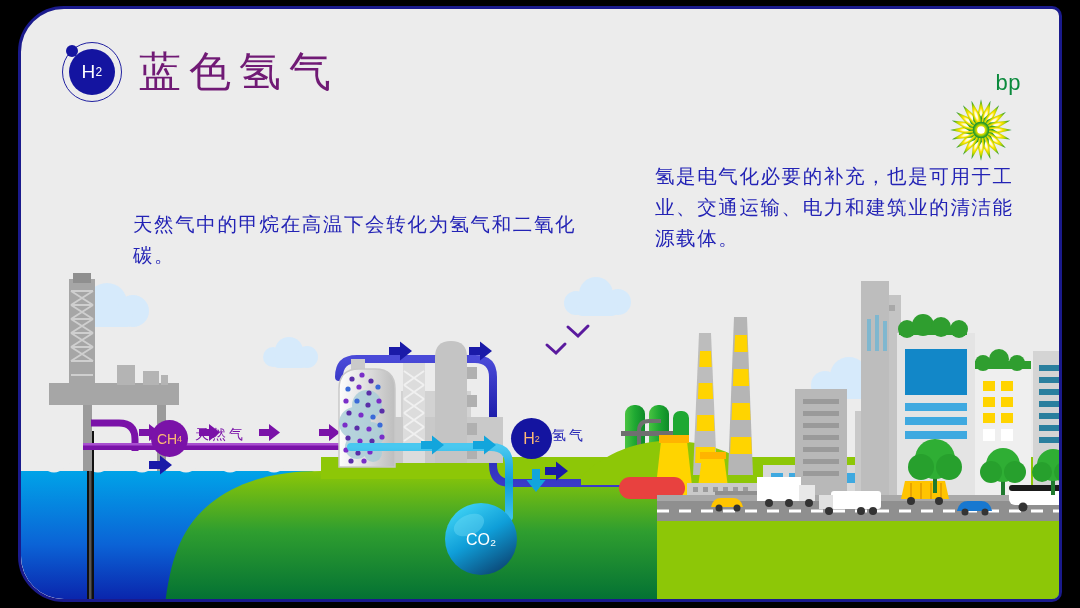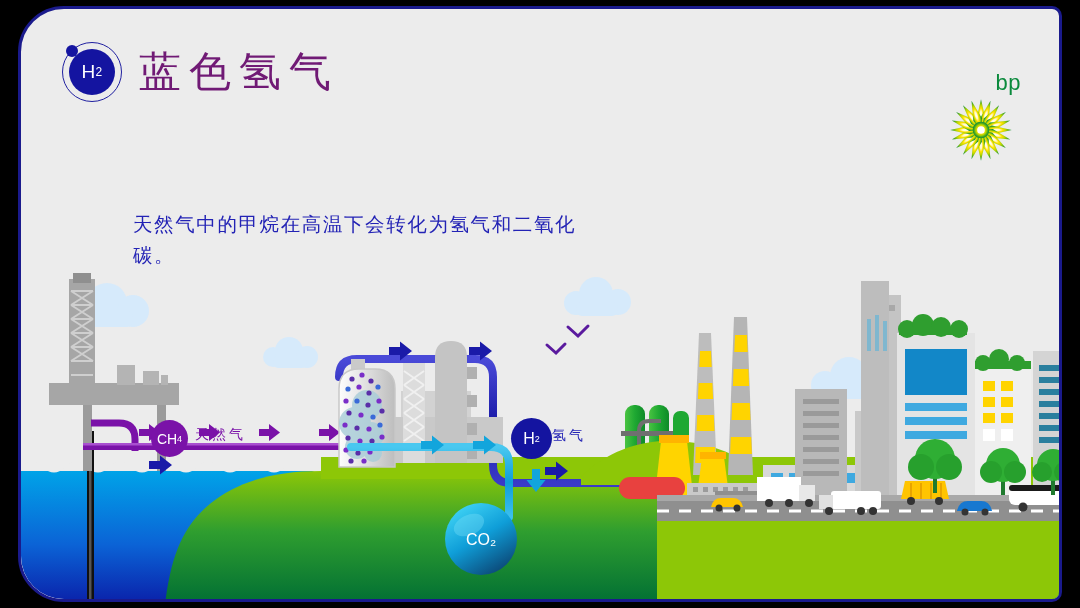--- a/index.html
+++ b/index.html
@@ -59,21 +59,21 @@
   .copy-left{ left:112px; top:152px; width:470px;margin-top:48px; }
   .copy-right{ left:634px; top:152px; width:370px; }
 
   
   .scene{ position:absolute; left:0; top:262px; width:1044px; height:334px; }
   .scene svg{ display:block; }
 
   
   .badge{
     position:absolute; border-radius:50%; display:flex;
-    align-items:center; justify-content:center; color:#ffffff;
+    align-items:center; justify-content:center; color:#fdba74;
   }
   .badge sub{ font-size:9px; vertical-align:-2px; }
   .badge-ch4{
     left:130px; top:149px; width:37px; height:37px;
     background:#7a12a8; font-size:14px;
   }
   .badge-h2{
     left:490px; top:147px; width:41px; height:41px;
     background:#1414a0; font-size:16px;
   }
@@ -137,20 +137,21 @@
             <polygon points="0,-48 7,-17 0,0 -7,-17" fill="url(#hg)" transform="rotate(342)"></polygon>
           </g>
           <circle r="13" fill="url(#hg)"></circle>
           <circle r="6" fill="#ffffff"></circle>
         </g>
       </svg>
     </div>
 
     <div class="copy copy-left">天然气中的甲烷在高温下会转化为氢气和二氧化碳。
 二氧化碳被捕获并永久封存于地下。</div>
+    <div class="copy copy-right">氢是电气化必要的补充，也是可用于工业、交通运输、电力和建筑业的清洁能源载体。</div>
 
     <div class="scene">
       <svg width="1044" height="334" viewBox="0 0 1044 334">
         <defs>
           <linearGradient id="seaG" x1="0" y1="0" x2="0" y2="1">
             <stop offset="0%" stop-color="#00a3e8"></stop>
             <stop offset="55%" stop-color="#0b63d6"></stop>
             <stop offset="100%" stop-color="#0a1fa8"></stop>
           </linearGradient>
           <linearGradient id="groundG" x1="0" y1="0" x2="0" y2="1">

